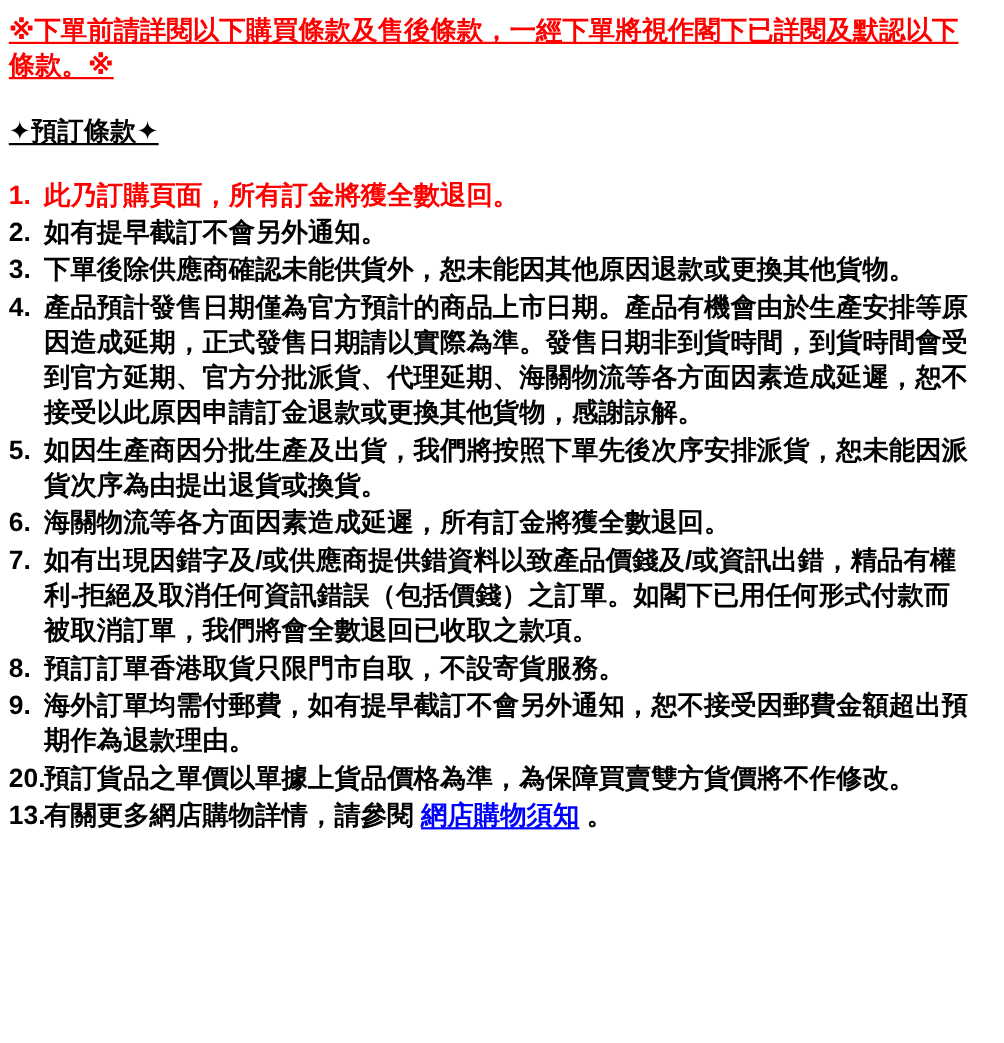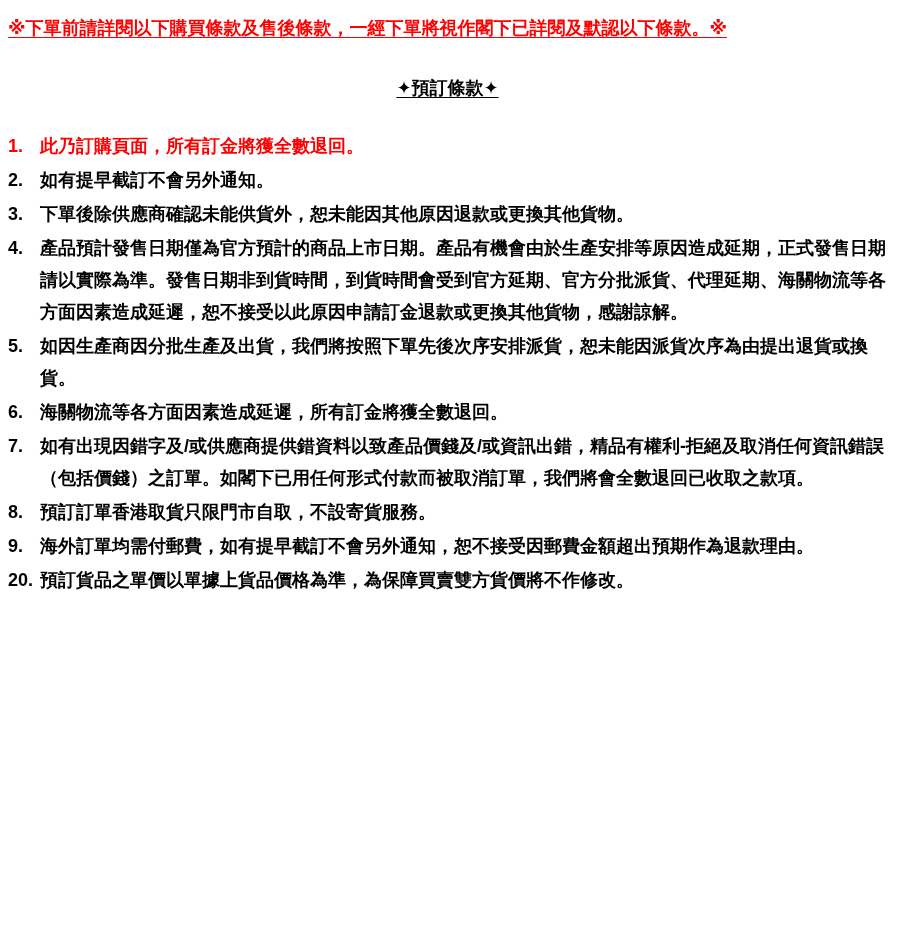--- a/index.html
+++ b/index.html
@@ -7,35 +7,34 @@
     padding: 0;
     background: #ffffff;
   }
   .page {
     width: 913px;
     min-height: 948px;
     box-sizing: border-box;
     padding: 12px 26px 24px 8px;
     font-family: "Liberation Sans", "DejaVu Sans", sans-serif;
     font-weight: bold;
-    font-size: 18px;
+    font-size: 24px;
     color: #000000;
     line-height: 32px;
   }
   .header-notice {
     margin: 0 0 28px 0;
     color: var(--red, #ff0000);
     text-decoration: underline;
     text-underline-offset: 3px;
   }
   .section-title {
     margin: 0 0 26px 0;
     text-decoration: underline;
     text-underline-offset: 3px;
-    text-align: center;
   }
   ol.terms-list {
     list-style: none;
     margin: 0;
     padding: 0;
   }
   li.term {
     display: flex;
     align-items: flex-start;
     margin: 0 0 2px 0;
@@ -103,14 +102,18 @@
         <span class="term-text"><span class="">預訂訂單香港取貨只限門市自取，不設寄貨服務。</span></span>
       </li>
       <li class="term">
         <span class="term-num">9.</span>
         <span class="term-text"><span class="">海外訂單均需付郵費，如有提早截訂不會另外通知，恕不接受因郵費金額超出預期作為退款理由。</span></span>
       </li>
       <li class="term">
         <span class="term-num">20.</span>
         <span class="term-text"><span class="">預訂貨品之單價以單據上貨品價格為準，為保障買賣雙方貨價將不作修改。</span></span>
       </li>
+      <li class="term">
+        <span class="term-num">13.</span>
+        <span class="term-text"><span class="">有關更多網店購物詳情，請參閱 </span><a class="link" href="#">網店購物須知</a><span class=""> 。</span></span>
+      </li>
     </ol>
 </div>
 
 </body></html>

